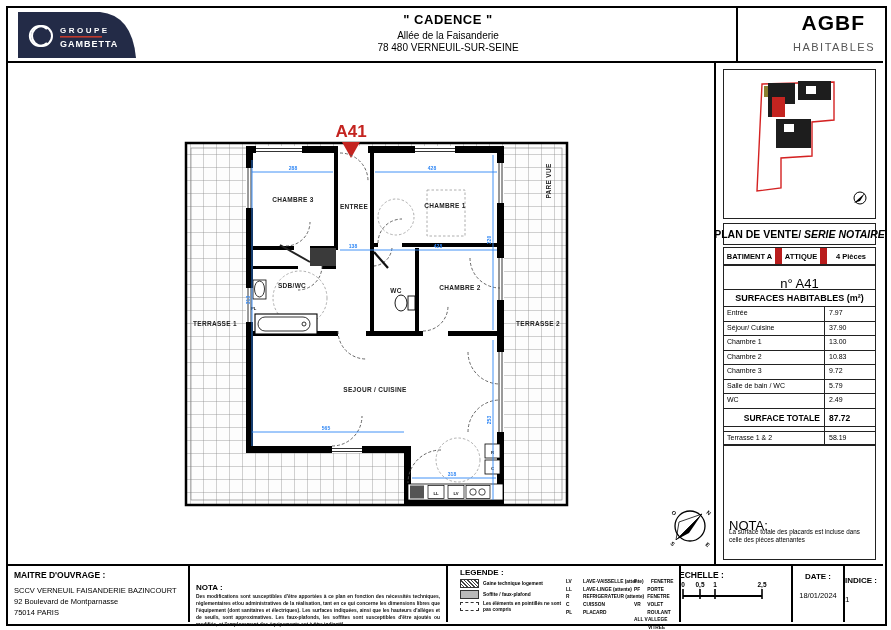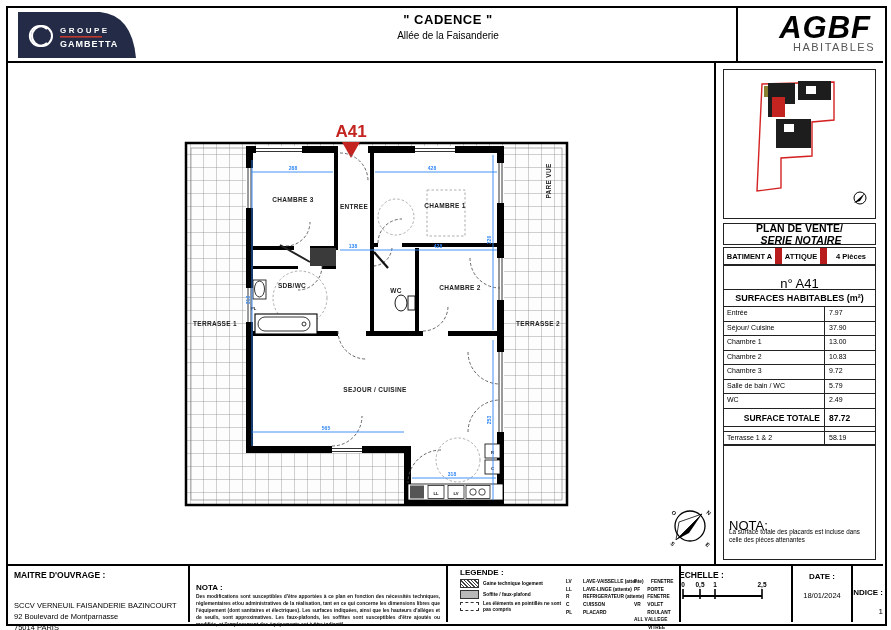--- a/index.html
+++ b/index.html
@@ -7,26 +7,26 @@
   .abs{position:absolute;}
   #frame{position:absolute;left:6px;top:6px;width:877px;height:616px;border:2px solid #000;}
   
   #header{position:absolute;left:8px;top:8px;width:875px;height:53px;border-bottom:2px solid #000;}
   #dev-logo{position:absolute;left:10px;top:4px;width:120px;height:46px;}
   #title-block{position:absolute;left:200px;top:4px;width:480px;text-align:center;}
   #title-block .t1{font-weight:bold;font-size:13px;letter-spacing:.5px;}
   #title-block .t2{font-size:10px;margin-top:3px;}
   #title-block .t3{font-size:10px;margin-top:1px;}
   #arch-box{position:absolute;left:728px;top:0;width:147px;height:53px;border-left:2px solid #000;}
-  #arch-name{position:absolute;right:14px;top:4px;font-size:31px;font-weight:bold;letter-spacing:1px;line-height:1;font-style:italic;}
+  #arch-name{position:absolute;right:20px;top:4px;font-size:21px;font-weight:bold;letter-spacing:1px;line-height:1;}
   #arch-sub{position:absolute;right:10px;top:33px;font-size:11px;color:#555;letter-spacing:1.5px;}
   
   #side{position:absolute;left:714px;top:63px;width:169px;height:501px;border-left:2px solid #000;}
   .sbox{position:absolute;left:7px;width:153px;border:1px solid #222;box-sizing:border-box;background:#fff;}
-  #plan-title-box{top:160px;height:22px;display:flex;align-items:center;justify-content:center;font-size:10.5px;font-weight:bold;white-space:pre;flex-direction:column;}
+  #plan-title-box{top:160px;height:22px;display:flex;align-items:center;justify-content:center;font-size:10.5px;font-weight:bold;white-space:pre;}
   #plan-title-box .it{font-style:italic;font-weight:bold;}
   #bat-row{top:184px;height:18px;display:flex;}
   #bat-row>div{border-right:7px solid #b91c1c;display:flex;align-items:center;justify-content:center;font-size:7.5px;font-weight:bold;box-sizing:border-box;}
   #bat-row>div:last-child{border-right:none;}
   #lot-row{top:202px;height:36px;display:flex;align-items:center;justify-content:center;font-size:13px;}
   #surf-box{top:226px;height:156px;}
   .surf-head{height:16px;border-bottom:1px solid #222;display:flex;align-items:center;justify-content:center;font-size:9px;font-weight:bold;}
   .srow{height:13.5px;border-bottom:1px solid #222;display:flex;font-size:7px;}
   .srow .lab{flex:1;padding:2px 0 0 3px;}
   .srow .val{width:46px;border-left:1px solid #222;padding:2px 0 0 4px;}
@@ -54,24 +54,24 @@
   .legicon{width:17px;height:7px;border:1px solid #333;margin-right:4px;flex:none;}
   .legicon.hatch{background:repeating-linear-gradient(45deg,#fff,#fff 1.5px,#444 1.5px,#444 2.5px);}
   .legicon.gray{background:#b9b9b9;}
   .legicon.dash{border:1px dashed #333;}
   .leglab{font-size:4.8px;font-weight:bold;line-height:1.15;}
   .abbrcol{position:absolute;top:12px;font-size:4.8px;font-weight:bold;line-height:1.6;}
   .abbrcol .r{display:flex;}
   .abbrcol .a{width:17px;}
   #echelle{left:665px;width:120px;padding:4px 6px;}
   #echelle .bt{font-size:8.5px;font-weight:bold;}
-  #datec{left:785px;width:60px;text-align:center;padding-top:6px;}
+  #datec{left:785px;width:52px;text-align:center;padding-top:6px;}
   #datec .bt{font-size:8px;font-weight:bold;}
   #datec .bv{font-size:7.5px;margin-top:10px;}
-  #indice{left:837px;width:38px;text-align:right;padding-top:22px;}
+  #indice{left:837px;width:38px;text-align:left;padding-top:10px;}
   #indice .bt{font-size:8px;font-weight:bold;}
   #indice .bv{font-size:8px;margin-top:10px;}
   svg text{font-family:"Liberation Sans",sans-serif;}
   .roomlab{font-size:6.5px;font-weight:bold;fill:#222;letter-spacing:.3px;}
   .dimtxt{font-size:5px;fill:#2e86f5;font-weight:bold;}
   .tinytxt{font-size:4.2px;fill:#111;font-weight:bold;}
 </style>
 </head>
 <body>
 
@@ -87,20 +87,21 @@
           <path d="M29 17 A10 10 0 1 0 29 31" fill="none" stroke="#fff" stroke-width="2"></path>
         </g>
         <text x="42" y="21" fill="#fff" font-size="8" font-weight="bold" letter-spacing="2.5">GROUPE</text>
         <rect x="42" y="24" width="42" height="1.6" fill="#c0392b"></rect>
         <text x="42" y="35" fill="#fff" font-size="9" font-weight="bold" letter-spacing="1">GAMBETTA</text>
       </svg>
     </div>
     <div id="title-block">
       <div class="t1">" CADENCE "</div>
       <div class="t2">Allée de la Faisanderie</div>
+      <div class="t3">78 480 VERNEUIL-SUR-SEINE</div>
     </div>
     <div id="arch-box">
       <div id="arch-name">AGBF</div>
       <div id="arch-sub">HABITABLES</div>
     </div>
   </div>
 
   <svg class="abs" style="left:8px;top:63px;" width="706" height="501" viewBox="0 0 706 501">
     <defs>
       <pattern id="tiles" width="13" height="13" patternUnits="userSpaceOnUse">
@@ -371,21 +372,21 @@
 
     <div class="sbox" id="nota-box">
       <div class="nt">NOTA:</div>
       <div class="nb">La surface totale des placards est incluse dans celle des pièces attenantes</div>
     </div>
   </div>
 
   <div id="band">
     <div class="bcell" id="maitre">
       <div class="bt">MAITRE D'OUVRAGE :</div>
-      <div class="bl" style="margin-top:21px;">SCCV VERNEUIL FAISANDERIE BAZINCOURT</div>
+      <div class="bl" style="margin-top:6px;">SCCV VERNEUIL FAISANDERIE BAZINCOURT</div>
       <div class="bl">92 Boulevard de Montparnasse</div>
       <div class="bl">75014 PARIS</div>
     </div>
 
     <div class="bcell" id="fnota">
       <div class="bt">NOTA :</div>
       <div class="nb">Des modifications sont susceptibles d'être apportées à ce plan en fonction des nécessités techniques, réglementaires et/ou administratives de la réalisation, tant en ce qui concerne les dimensions libres que l'équipement (dont sanitaires et électriques). Les surfaces indiquées, ainsi que les hauteurs d'allèges et de seuils, sont approximatives. Les faux-plafonds, les soffites sont susceptibles d'être ajoutés ou modifiés, et l'emplacement des équipements est à titre indicatif.</div>
     </div>
 
     <div class="bcell" id="legende">

